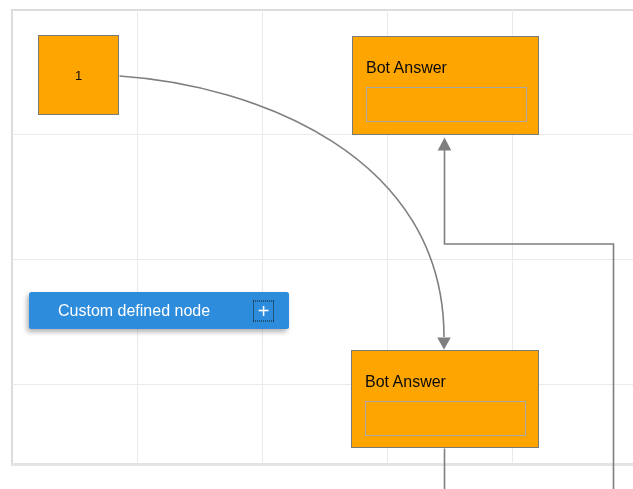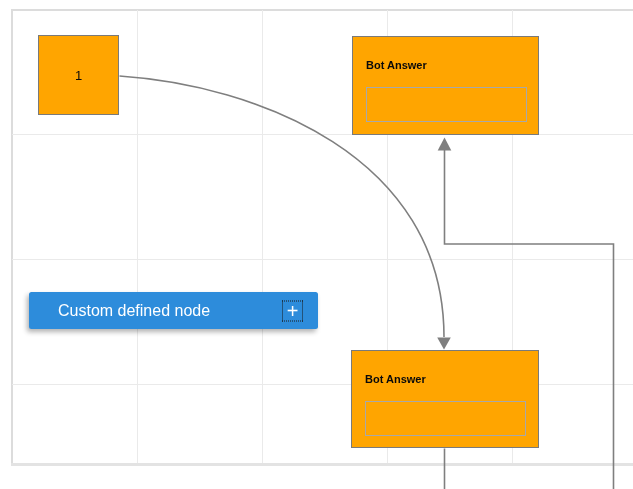--- a/index.html
+++ b/index.html
@@ -28,29 +28,29 @@
   }
   .node-square{
     left:38px;top:35px;width:81px;height:80px;
     display:flex;align-items:center;justify-content:center;
     font-size:13px;color:var(--label_text);
   }
   .node-bot-top{left:352px;top:36px;width:187px;height:99px;}
   .node-bot-bottom{left:351px;top:350px;width:188px;height:98px;}
   .bot-title{
     position:absolute;left:13px;top:22px;
-    font-size:11px;color:var(--label_text);white-space:nowrap;font-weight:bold;
+    font-size:16px;color:var(--label_text);white-space:nowrap;
   }
   .bot-input{
     position:absolute;left:13px;top:50px;width:161px;height:35px;
     box-sizing:border-box;border:1px solid var(--input_border);
     background:transparent;font-size:13px;color:var(--label_text);
   }
   .custom-node{
-    position:absolute;left:29px;top:292px;width:289px;height:37px;
+    position:absolute;left:29px;top:292px;width:260px;height:37px;
     box-sizing:border-box;background:var(--button_fill);
     border-radius:2.5px;
     box-shadow:-2px 3px 5px rgba(0,0,0,0.30);
     display:flex;align-items:center;
     padding-left:29px;
     color:var(--button_text);font-size:16px;
     cursor:pointer;
   }
   .custom-node-label{white-space:nowrap;}
   .plus-box{

